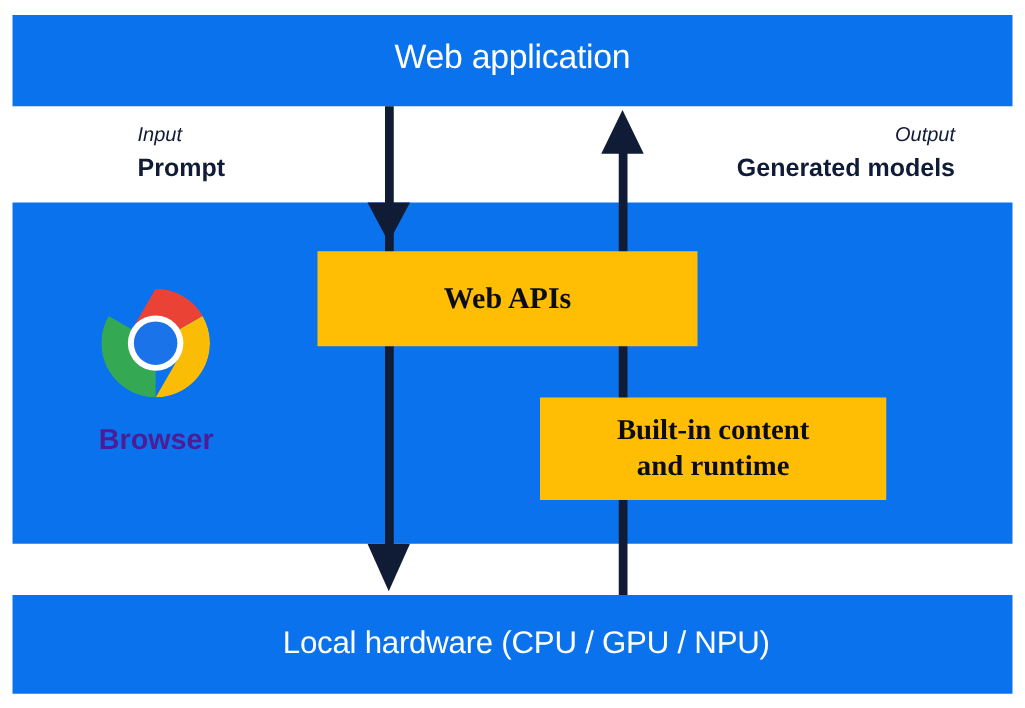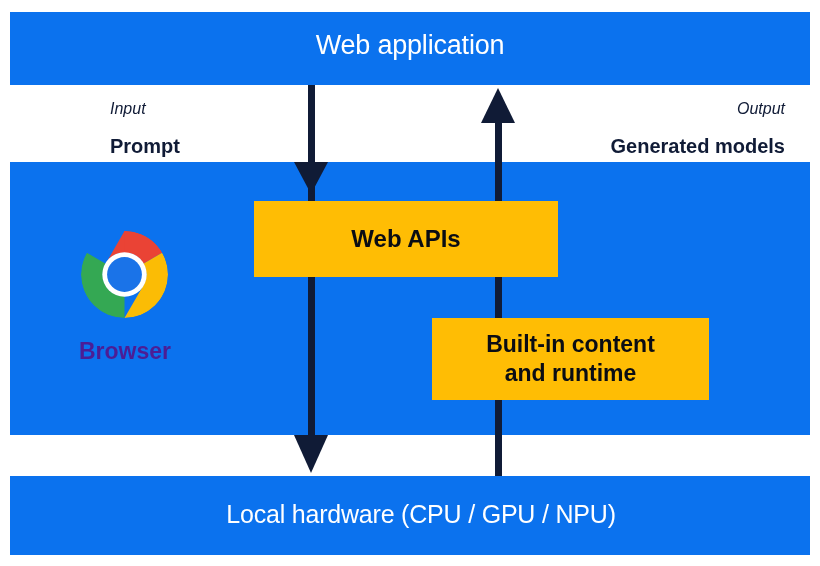--- a/index.html
+++ b/index.html
@@ -68,29 +68,29 @@
   .annotation .anno-kicker {
     display: block;
     font-size: 16px;
     font-weight: normal;
     font-style: italic;
   }
   .annotation .anno-label {
     display: block;
     font-size: 20px;
     font-weight: bold;
-    margin-top: 16px;
+    margin-top: 5px;
   }
   #annotation-input {
     left: 110px;
     top: 100px;
     text-align: left;
   }
   #annotation-output {
-    right: 35px;
+    right: 56px;
     top: 100px;
     text-align: right;
   }
 
   
   .arrow-shaft {
     position: absolute;
     background: #101b36;
     width: 7px;
   }
@@ -131,20 +131,21 @@
   .yellow-box {
     position: absolute;
     background: #ffbd04;
     display: flex;
     align-items: center;
     justify-content: center;
     color: #0b0d14;
     font-weight: bold;
     text-align: center;
     line-height: 1.25;
+    font-family: Liberation Serif, serif;
   }
   #box-web-apis {
     left: 254px;
     top: 201px;
     width: 304px;
     height: 76px;
     font-size: 24px;
   }
   #box-builtin-models {
     left: 432px;

